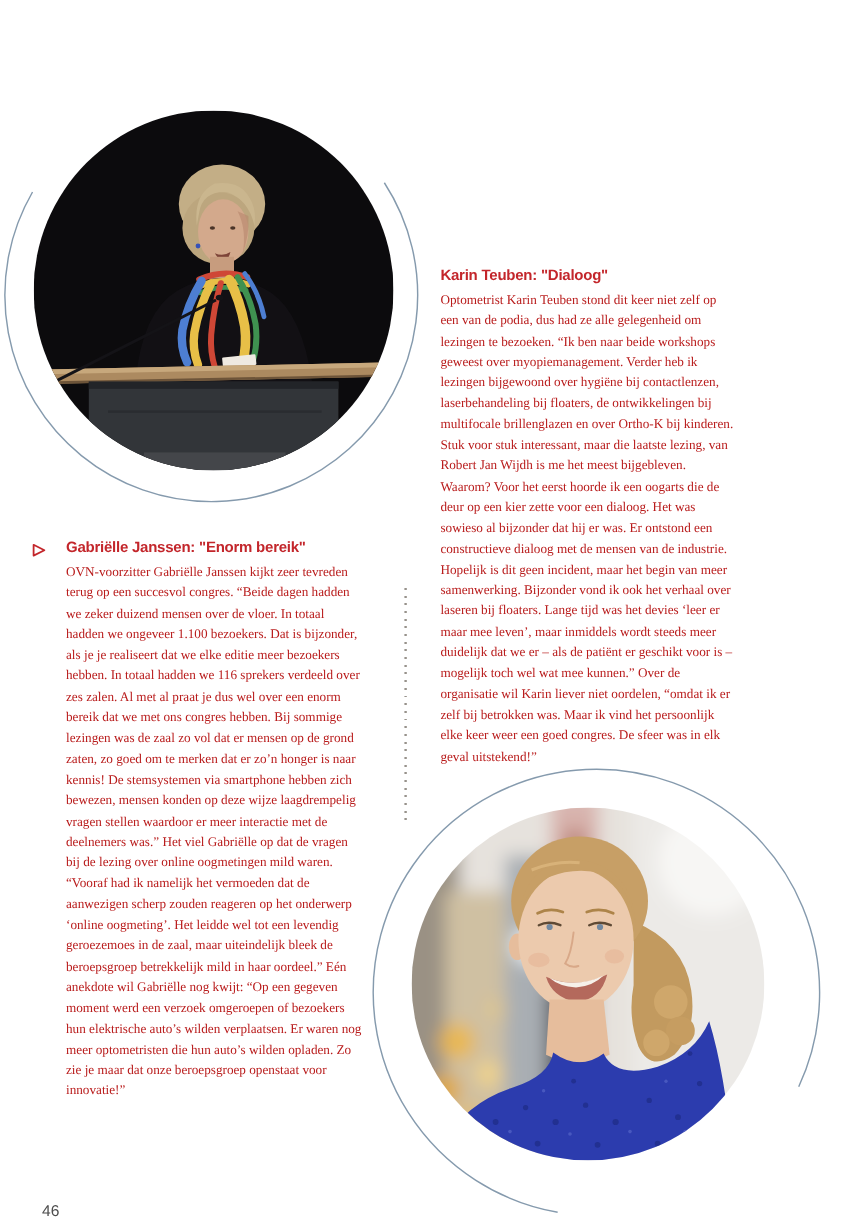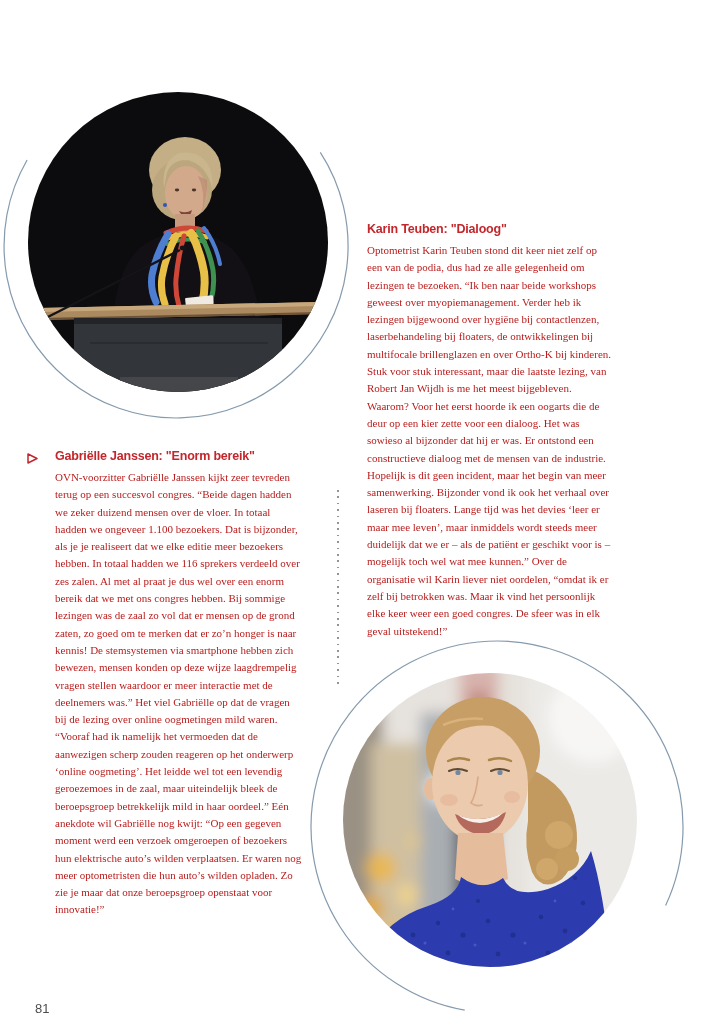--- a/index.html
+++ b/index.html
@@ -224,15 +224,15 @@
             <circle cx="132" cy="272" r="1.5"></circle>
           <circle cx="182" cy="270" r="1.5"></circle>
             <circle cx="228" cy="270" r="1.5"></circle>
           <circle cx="212" cy="228" r="1.4"></circle>
             <circle cx="110" cy="236" r="1.4"></circle>
         </g>
       </g>
     </svg>
   </div>
 
-  <div class="page-number">81</div>
+  <div class="page-number">46</div>
 
 </div>
 
 </body></html>

